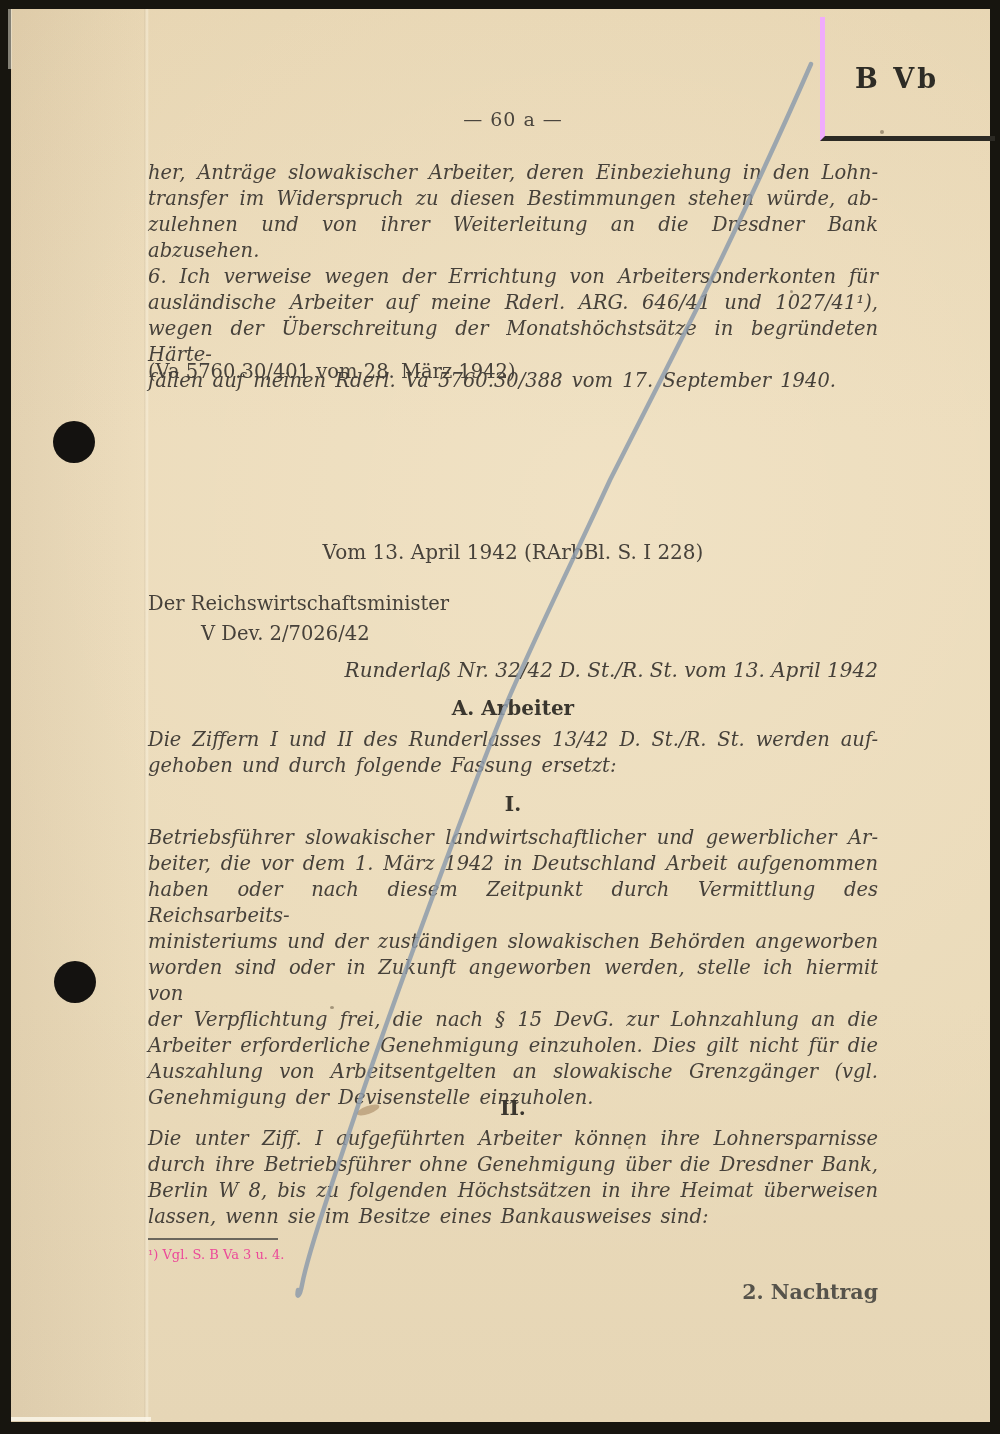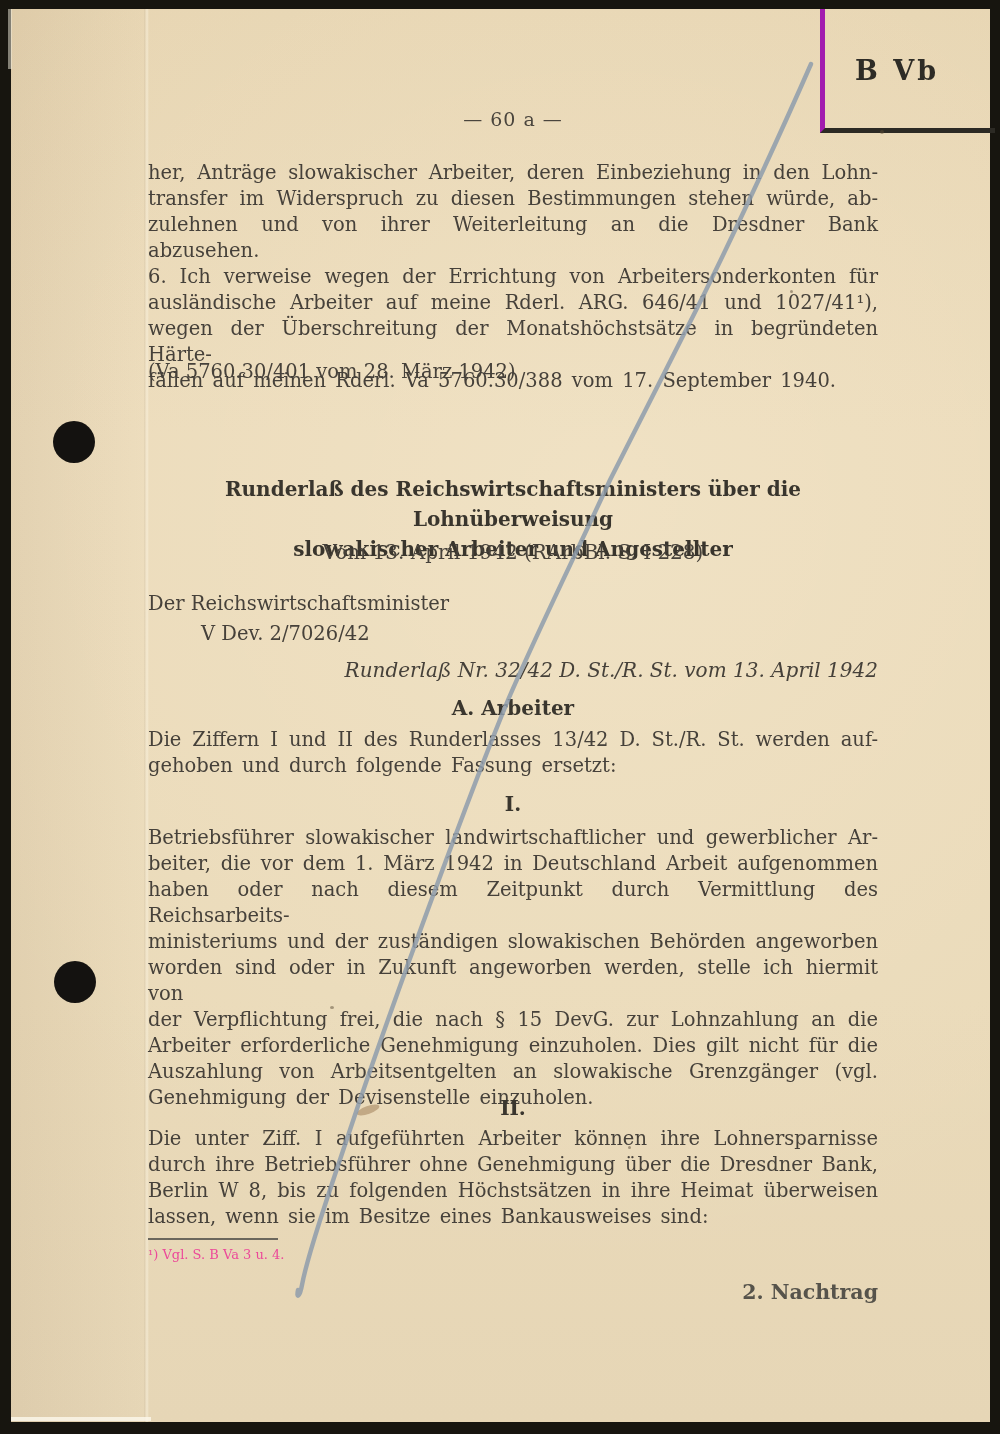--- a/index.html
+++ b/index.html
@@ -19,34 +19,34 @@
       background:linear-gradient(90deg, rgba(120,90,60,.08), rgba(120,90,60,0)); }
   .crease { position:absolute; left:144px; top:9px; width:5px; height:1413px;
       background:linear-gradient(90deg, rgba(120,95,60,.10), rgba(255,250,235,.45) 60%, rgba(120,95,60,0)); }
   .bottom-sliver { position:absolute; left:11px; top:1417px; width:140px; height:4px;
       background:rgba(250,246,233,.85); }
   .corner-sliver { position:absolute; left:8px; top:9px; width:4px; height:60px;
       background:rgba(240,235,220,.5); }
 
   
   .bvb-box {
-    position:absolute; left:820px; top:9px; width:170px; height:119px;
-    border-left:5px solid #a21caf; border-bottom:5px solid #2c2a24;
+    position:absolute; left:820px; top:17px; width:170px; height:119px;
+    border-left:5px solid #f0abfc; border-bottom:5px solid #2c2a24;
   }
   .bvb-label {
     position:absolute; left:30px; top:46px;
     font-weight:bold; font-size:27px; letter-spacing:3px; color:#2e2c26;
   }
   .page-number { position:absolute; left:148px; top:108px; width:730px;
       text-align:center; font-size:19px; color:#4a453d; letter-spacing:1px; }
 
   .tcol { position:absolute; left:148px; width:730px; font-size:19.5px; color:#46413a; }
   .tline { line-height:26px; white-space:nowrap; }
   .tline.just { white-space:normal; text-align:justify; text-align-last:justify; }
-  .word-sp { word-spacing:3px; }
+  .word-sp { word-spacing:3px;font-style:italic; }
 
   .ref-line { top:360px; }
   .decree-title { top:474px; text-align:center; font-weight:bold; color:#39352d; font-size:20px; }
   .decree-title .tl { line-height:30px; }
   .decree-date { top:540px; text-align:center; font-size:20px; }
   .issuer { top:592px; }
   .file-number { top:622px; left:201px; }
   .decree-line { top:658px; text-align:right; font-size:20px;font-style:italic; }
   .section-heading { text-align:center; font-weight:bold; color:#3a362e; font-size:20px; }
   .sec-a { top:696px; }
@@ -105,24 +105,20 @@
       <div class="tline just">transfer im Widerspruch zu diesen Bestimmungen stehen würde, ab-</div>
       <div class="tline just">zulehnen und von ihrer Weiterleitung an die Dresdner Bank abzusehen.</div>
       <div class="tline just">6. Ich verweise wegen der Errichtung von Arbeitersonderkonten für</div>
       <div class="tline just">ausländische Arbeiter auf meine Rderl. ARG. 646/41 und 1027/41¹),</div>
       <div class="tline just">wegen der Überschreitung der Monatshöchstsätze in begründeten Härte-</div>
       <div class="tline">fällen auf meinen Rderl. Va 5760.30/388 vom 17. September 1940.</div>
     </div>
 
   <div class="tcol ref-line">(Va 5760.30/401 vom 28. März 1942)</div>
 
-  <div class="tcol decree-title">
-    <div class="tl">Runderlaß des Reichswirtschaftsministers über die Lohnüberweisung</div>
-    <div class="tl">slowakischer Arbeiter und Angestellter</div>
-  </div>
 
   <div class="tcol decree-date">Vom 13. April 1942 (RArbBl. S. I 228)</div>
 
   <div class="tcol issuer">Der Reichswirtschaftsminister</div>
   <div class="tcol file-number">V Dev. 2/7026/42</div>
 
   <div class="tcol decree-line">Runderlaß Nr. 32/42 D. St./R. St. vom 13. April 1942</div>
 
   <div class="tcol section-heading sec-a">A. Arbeiter</div>
 

